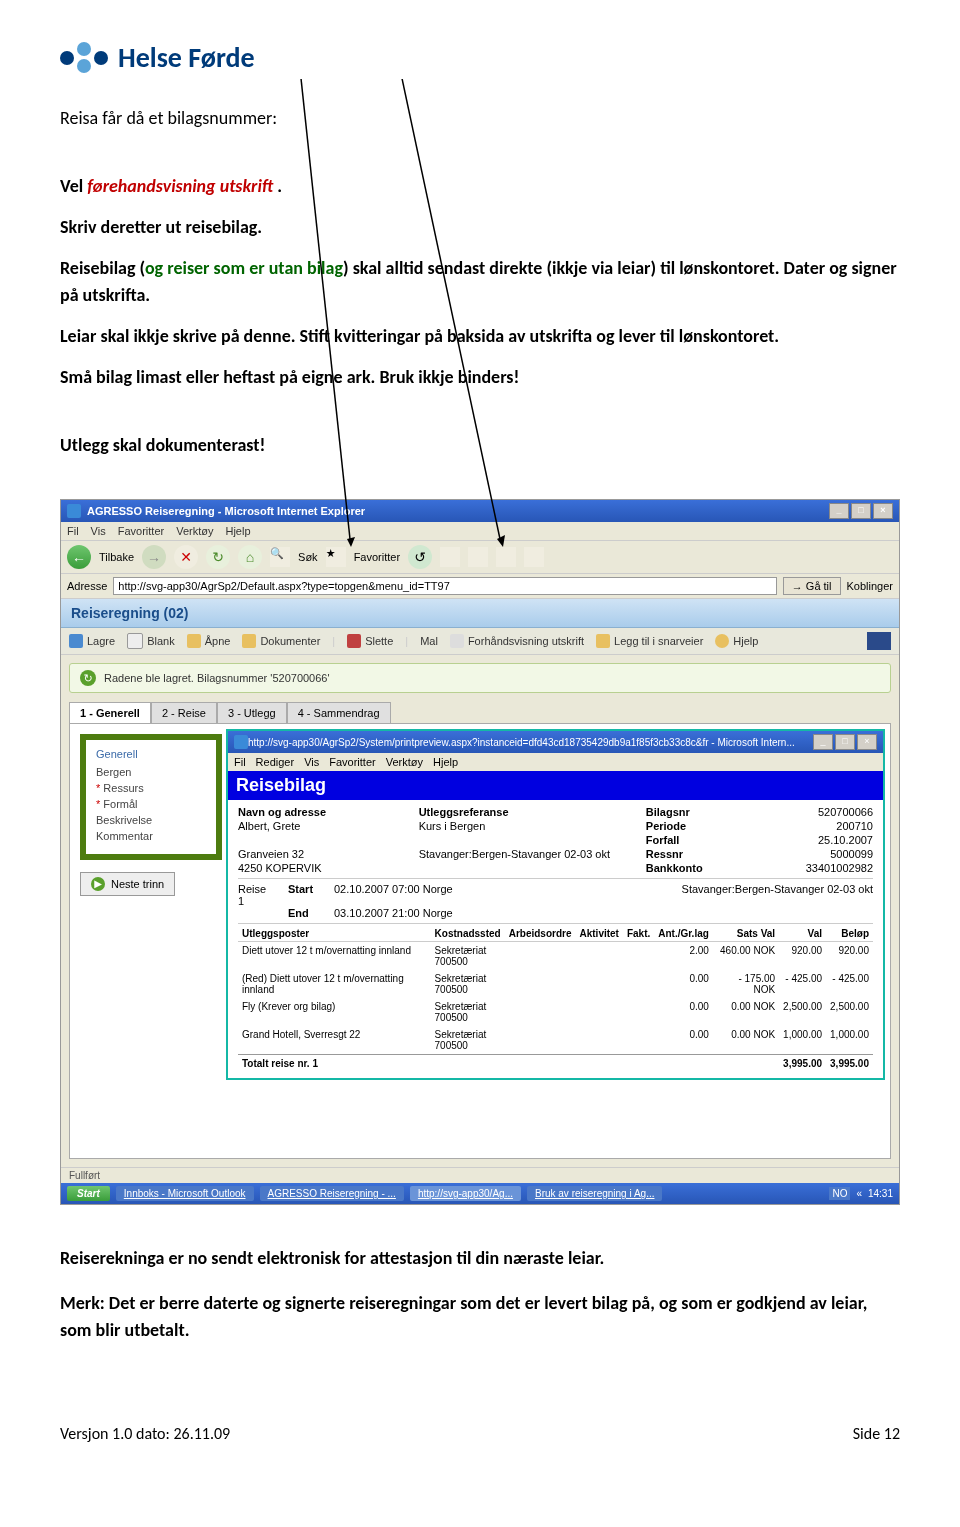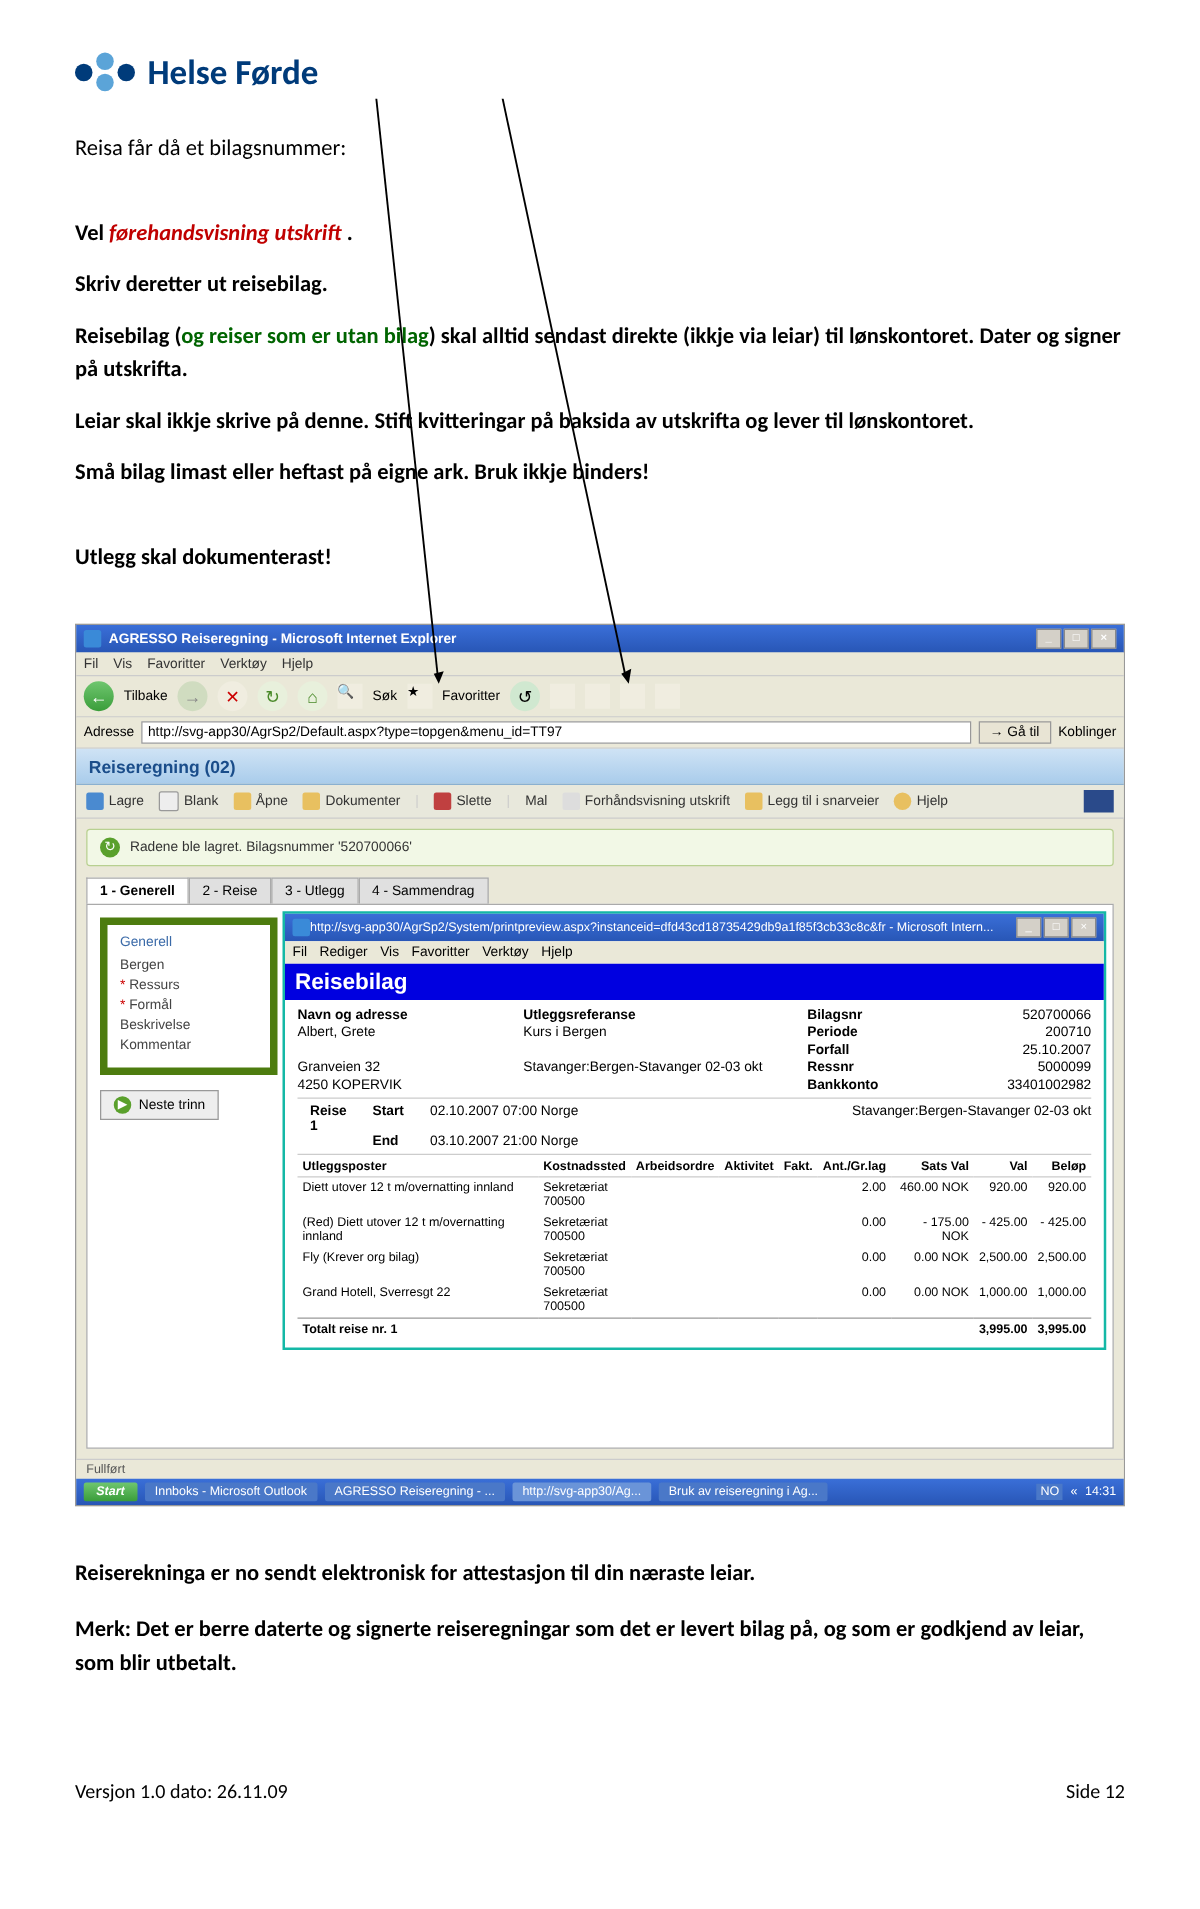--- a/index.html
+++ b/index.html
@@ -310,21 +310,21 @@
     padding-bottom: 4px;
   }
   .info-grid .h { font-weight: bold; }
   .info-grid .r { text-align: right; }
   .reise-block {
     border-bottom: 1px solid #ccc;
     padding: 4px 0;
     font-size: 11px;
   }
   .reise-block .rrow { display: flex; gap: 8px; }
-  .reise-block .rlabel { font-weight: bold; width: 42px; margin-left: 10px;}
+  .reise-block .rlabel { font-weight: normal; width: 42px;}
   .util-table {
     width: 100%;
     font-size: 10px;
     border-collapse: collapse;
     margin-top: 2px;
   }
   .util-table th {
     font-weight: bold;
     text-align: left;
     border-bottom: 1px solid #ccc;
@@ -353,20 +353,21 @@
     background: linear-gradient(#6fc66f, #3a9d3a);
     padding: 2px 10px;
     border-radius: 2px;
     font-weight: bold;
     font-style: italic;
   }
   .taskbar .task-item {
     background: #4a78c8;
     padding: 2px 8px;
     border-radius: 2px;
+    text-decoration: underline;
   }
   .taskbar .tray { margin-left: auto; display: flex; gap: 6px; align-items: center;}
   .footer-text {
     font-size: 18px;
     line-height: 1.5;
     margin-top: 40px;
   }
   .footer-text .bold { font-weight: bold; }
   .page-footer {
     display: flex;

